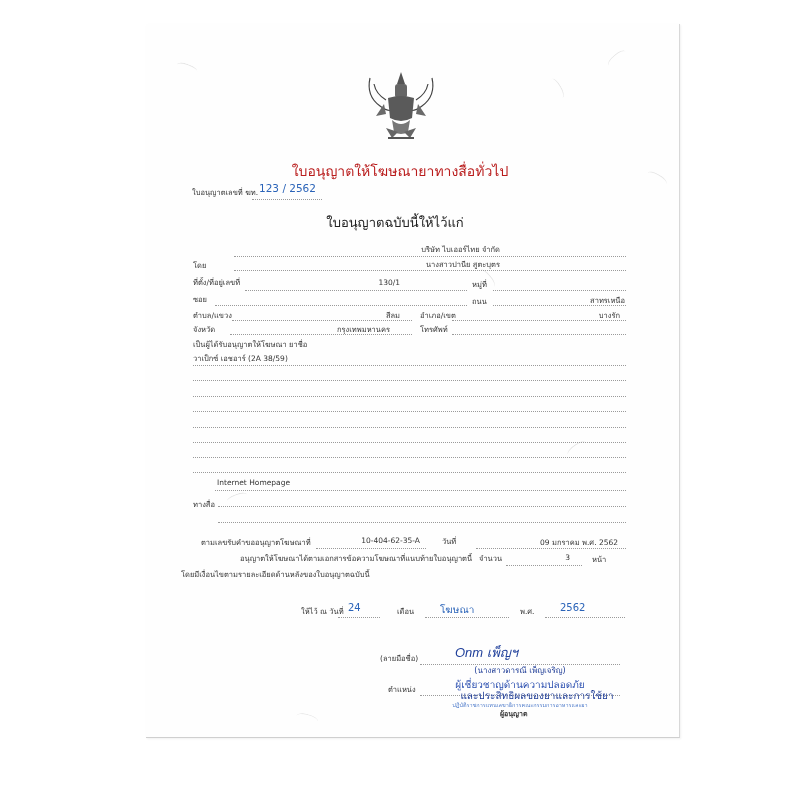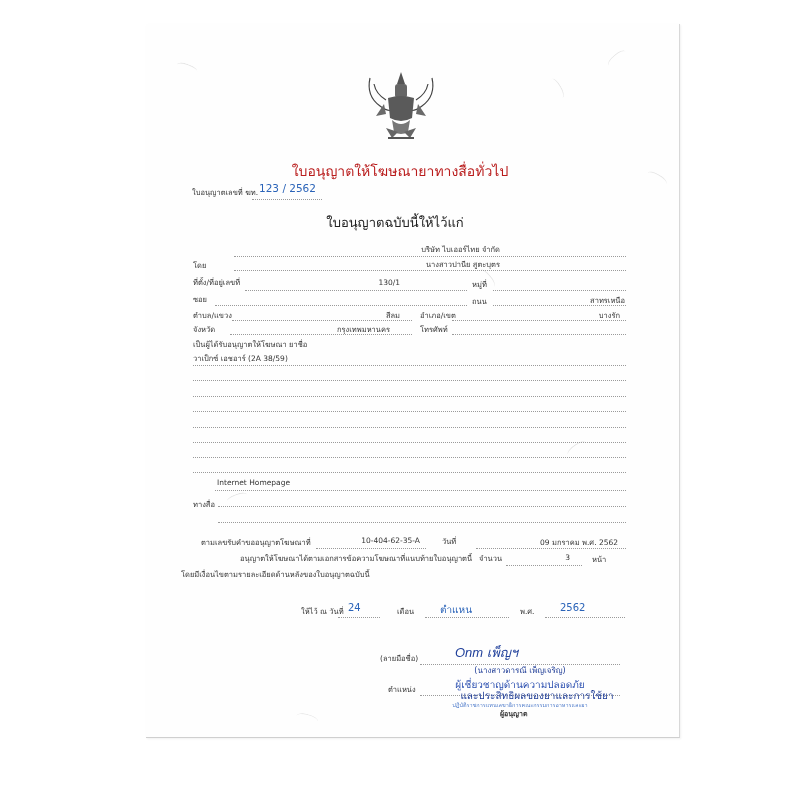--- a/index.html
+++ b/index.html
@@ -119,21 +119,21 @@
 <div class="abs val" style="left:520px;top:553px;width:50px">3</div>
 <div class="dot" style="left:506px;top:565px;width:76px"></div>
 <div class="abs lbl" style="left:592px;top:553px">หน้า</div>
 
 <div class="abs lbl" style="left:181px;top:568px">โดยมีเงื่อนไขตามรายละเอียดด้านหลังของใบอนุญาตฉบับนี้</div>
 
 <div class="abs lbl" style="left:301px;top:605px">ให้ไว้ ณ วันที่</div>
 <div class="abs hand" style="left:348px;top:602px">24</div>
 <div class="dot" style="left:338px;top:617px;width:42px"></div>
 <div class="abs lbl" style="left:397px;top:605px">เดือน</div>
-<div class="abs hand" style="left:440px;top:602px">ตำแหน</div>
+<div class="abs hand" style="left:440px;top:602px">โฆษณา</div>
 <div class="dot" style="left:425px;top:617px;width:84px"></div>
 <div class="abs lbl" style="left:520px;top:605px">พ.ศ.</div>
 <div class="abs hand" style="left:560px;top:602px">2562</div>
 <div class="dot" style="left:545px;top:617px;width:80px"></div>
 
 <div class="abs lbl" style="left:380px;top:652px">(ลายมือชื่อ)</div>
 <div class="abs" style="left:455px;top:642px;color:#1f3f9a;font-family:Liberation Sans, sans-serif;font-style:italic;font-size:13px;white-space:nowrap">Onm เพ็ญฯ</div>
 <div class="dot" style="left:420px;top:664px;width:200px"></div>
 <div class="abs stamp-b" style="left:440px;top:664px;width:160px">(นางสาวดารณี เพ็ญเจริญ)</div>
 <div class="abs lbl" style="left:388px;top:683px">ตำแหน่ง</div>

